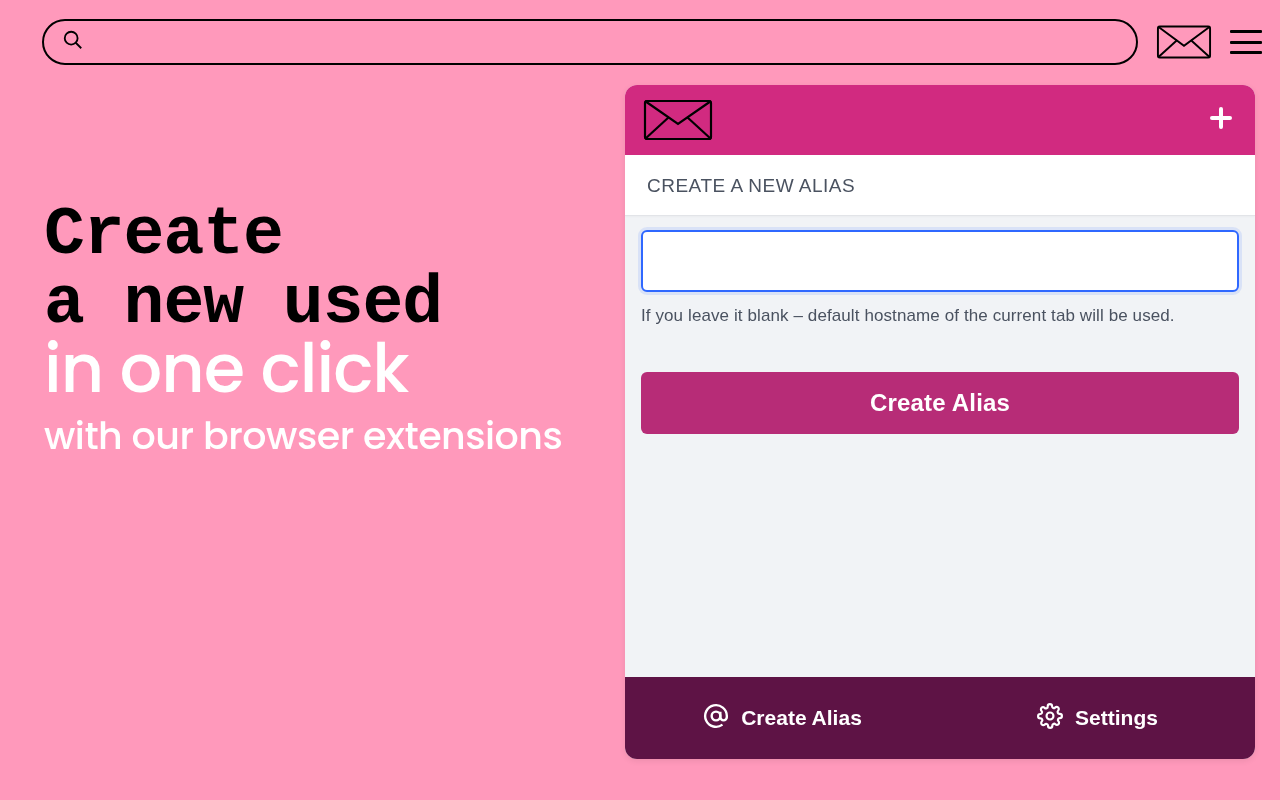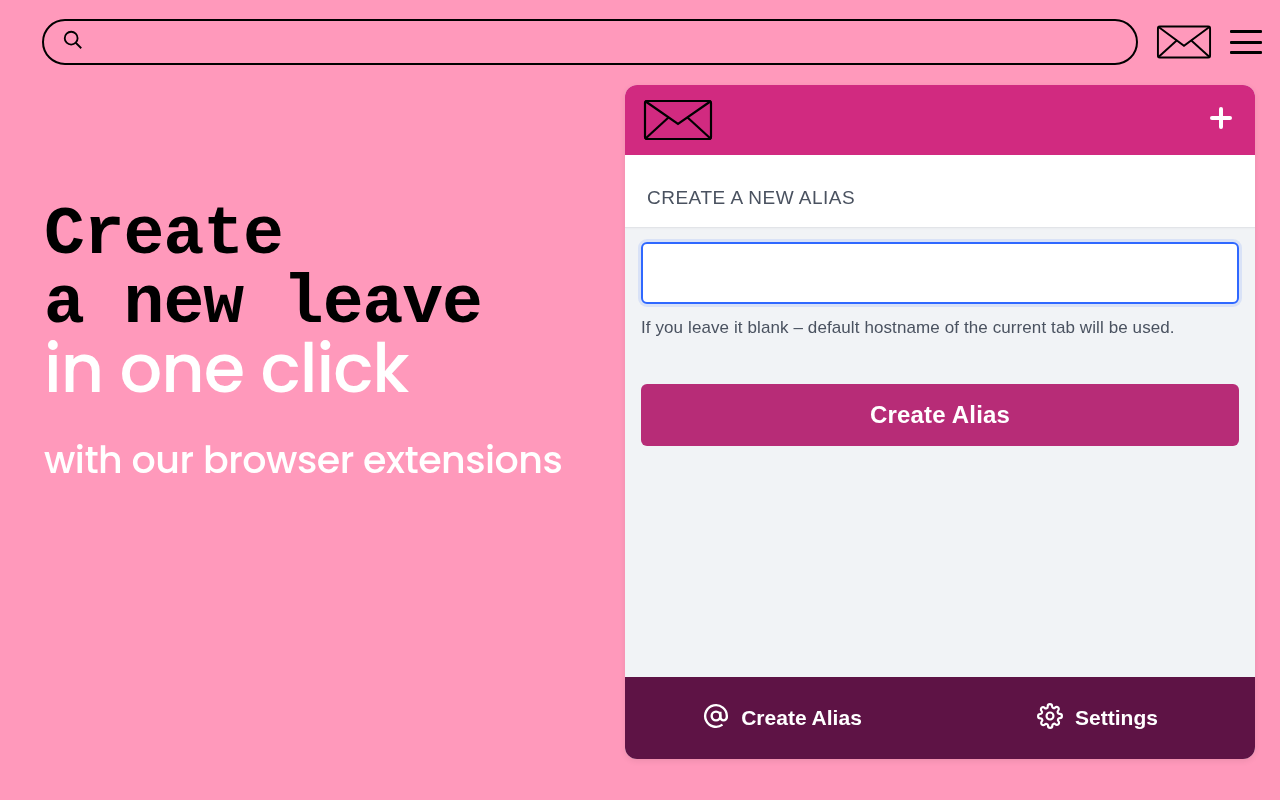--- a/index.html
+++ b/index.html
@@ -81,21 +81,20 @@
   }
   .hero .line2 {
     font-size: 67px;
     line-height: 1.02;
     color: #fff;
     font-weight: 550;
     letter-spacing: -1px;
     margin-top: -4px;
   }
   .hero .sub {
-    margin-top: 24px;
     font-size: 38px;
     line-height: 1.75;
     color: #fff;
     font-weight: 500;
     letter-spacing: -0.5px;
   }
 
   
   .popup {
     position: absolute;
@@ -124,21 +123,21 @@
     display: flex;
     align-items: center;
   }
   .popup-header .plus {
     color: #fff;
     cursor: pointer;
   }
 
   .popup-title-bar {
     background: #fff;
-    padding: 32px 22px 18px 22px;
+    padding: 20px 22px 18px 22px;
     font-size: 19px;
     letter-spacing: 0.5px;
     color: #4a5260;
     border-bottom: 1px solid #e2e4e8;
     box-shadow: 0 1px 2px rgba(0,0,0,0.03);
     font-weight: 500;
   }
 
   .popup-body {
     padding: 14px 16px 16px 16px;
@@ -221,21 +220,21 @@
   <div class="hamburger">
     <div></div>
       <div></div>
       <div></div>
   </div>
 </div>
 
 <div class="hero">
   <div class="line1">
     <span>Create</span><br>
-    <span>a new leave</span>
+    <span>a new used</span>
   </div>
   <div class="line2">in one click</div>
   <div class="sub">with our browser extensions</div>
 </div>
 
 <div class="popup">
   <div class="popup-header">
     <div class="logo">
       <svg width="70" height="46" viewBox="0 0 70 46" fill="none" stroke="#000" stroke-width="2.2">
         <rect x="2" y="4" width="66" height="38" rx="2"></rect>

